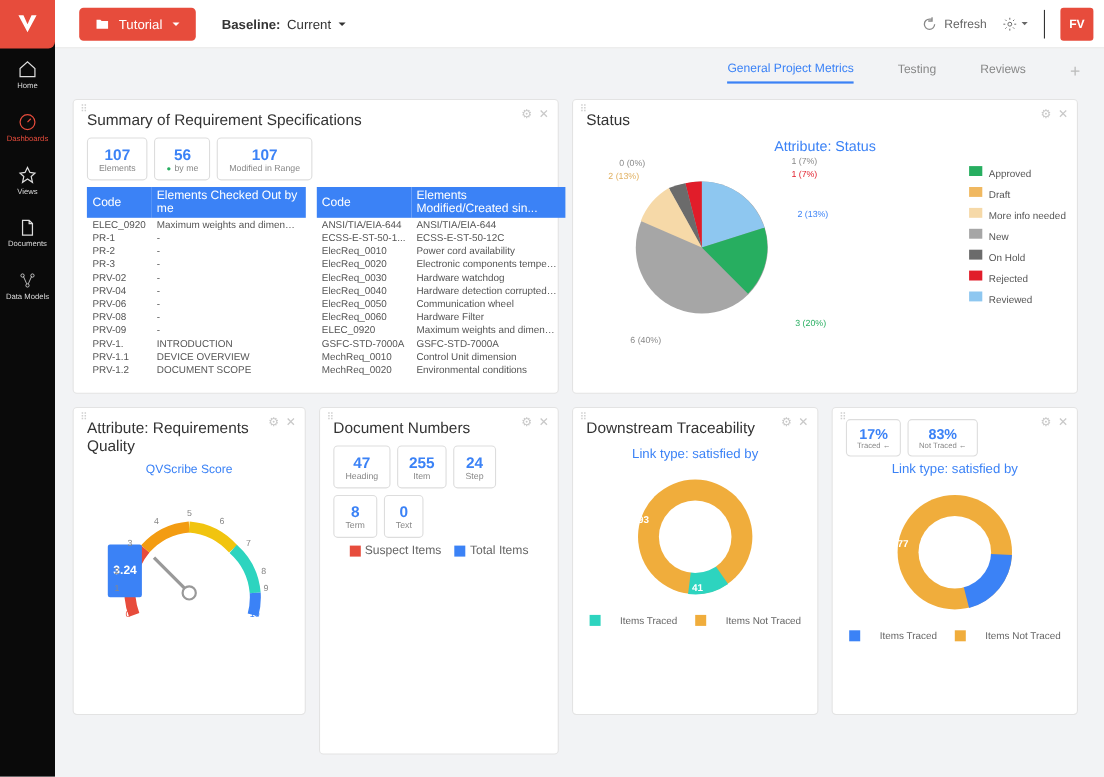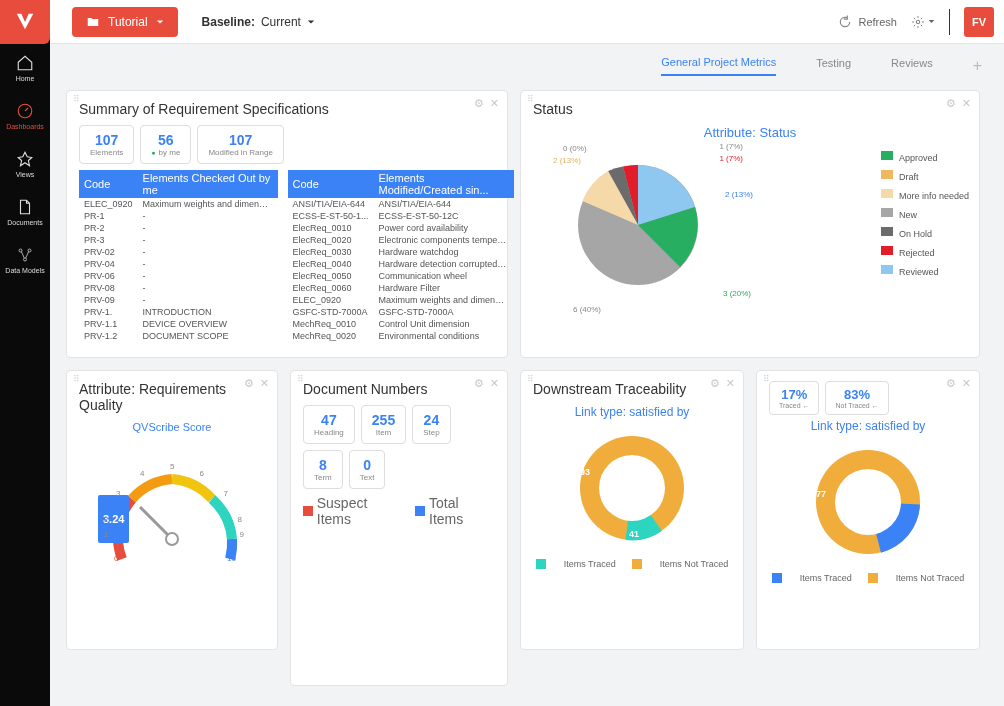--- a/index.html
+++ b/index.html
@@ -57,21 +57,21 @@
 .dlegend span{display:flex;align-items:center;gap:18px;}
 .dsw{width:10px;height:10px;}
 
 
 .bar-axis { position: relative; height: 110px; width: 160px; margin: 8px auto 0; }
 .bar-axis .grid { position:absolute; left:30px; right:0; border-top:1px solid #eee; font-size:8px; color:#888;}
 .bar-axis .bars { position:absolute; left:60px; bottom:0; width:50px; height:110px; display:flex; flex-direction:column-reverse;}
 .bar-red{background:#e74c3c;}
 .bar-blue{background:#3b82f6;}
 .bar-lbl{position:absolute;font-size:8px;color:#fff;width:100%;text-align:center;}
-.bar-legend{display:flex;justify-content:center;gap:12px;font-size:14px;color:#666;margin-top:6px;}
+.bar-legend{display:flex;justify-content:center;gap:12px;font-size:11px;color:#666;margin-top:6px;}
 .bar-legend span{display:flex;align-items:center;gap:4px;}
 
 
 .gauge-wrap{position:relative;width:160px;height:130px;margin:0 auto;}
 .gauge-title{font-size:11px;color:#3b82f6;text-align:center;margin-bottom:6px;}
 .gauge-score-box{position:absolute;top:56px;left:6px;background:#3b82f6;color:#fff;font-weight:700;font-size:11px;padding:18px 5px;border-radius:2px;}
 .gauge-tick{position:absolute;font-size:8px;color:#888;}
 
 
 .pie-wrap{position:relative;width:170px;height:170px;margin:10px 0 0 30px;}

